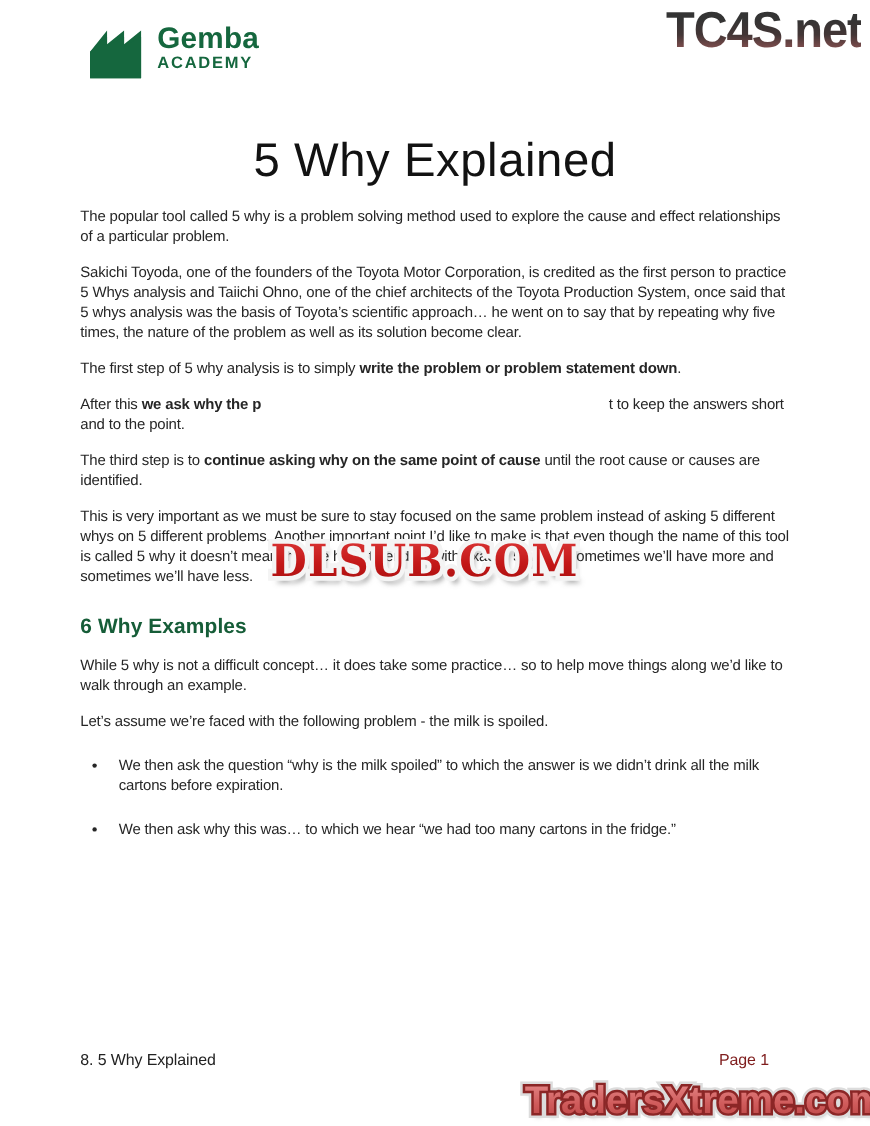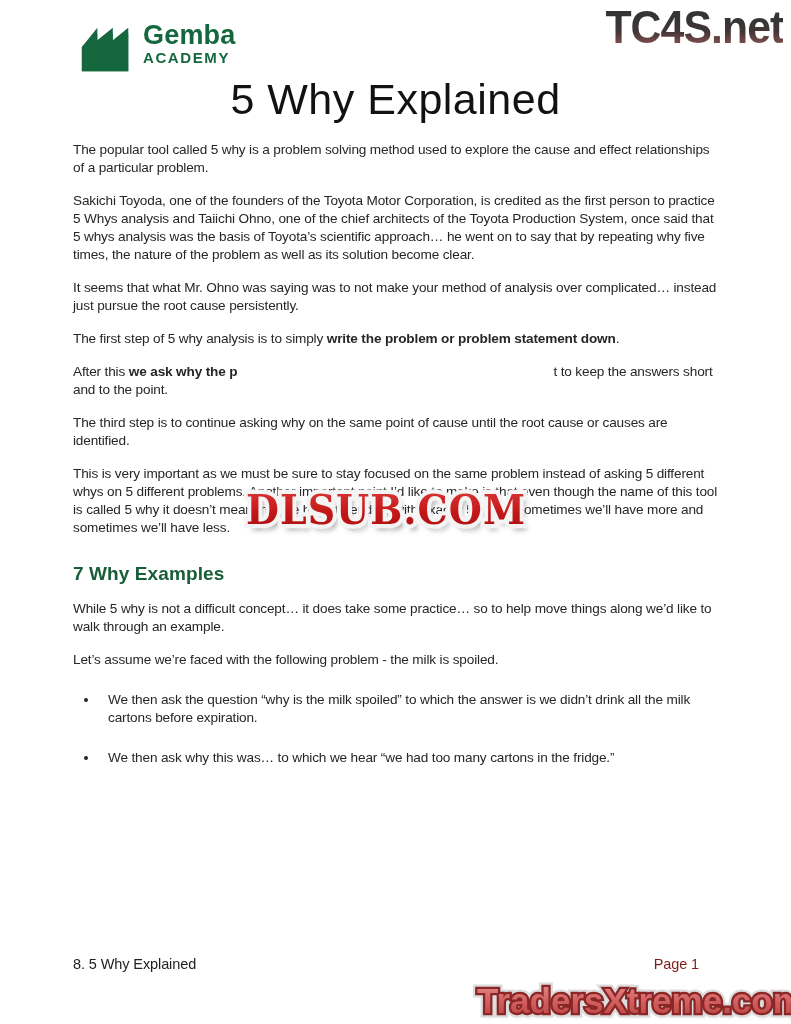--- a/index.html
+++ b/index.html
@@ -20,21 +20,21 @@
   .logo-sub  { font-size:15px; line-height:18px; font-weight:bold; color:#15673e; letter-spacing:1.6px; }
   .wm-tc4s {
     position:absolute; top:4px; right:8px;
     font-size:46px; line-height:46px; font-weight:bold; letter-spacing:-1px;
     transform:scaleX(0.93); transform-origin:top right;
     background:linear-gradient(180deg,#343434 30%,#433636 60%,#8a5252 92%);
     -webkit-background-clip:text; background-clip:text; color:transparent;
     white-space:nowrap;
   }
   
-  .content { padding:35px 73px 0 73px; }
+  .content { padding:82px 73px 0 73px; }
   h1 {
     margin:38px 0 0 0; text-align:center;
     font-size:43px; line-height:53px; font-weight:normal;
     color:#121212; letter-spacing:0.5px;
   }
   h2 {
     margin:26px 0 0 0;
     font-size:19px; line-height:22px; font-weight:bold;
     color:#165d38; letter-spacing:0.1px;
   }
@@ -90,30 +90,29 @@
   </div>
 
   <div class="wm-tc4s">TC4S.net</div>
 
   <div class="content">
     <h1>5 Why Explained</h1>
     <div>
         <section>
           <p><span>The popular tool called 5 why is a problem solving method used to explore the cause and effect relationships of a particular problem.</span></p>
           <p><span>Sakichi Toyoda, one of the founders of the Toyota Motor Corporation, is credited as the first person to practice 5 Whys analysis and Taiichi Ohno, one of the chief architects of the Toyota Production System, once said that 5 whys analysis was the basis of Toyota’s scientific approach… he went on to say that by repeating why five times, the nature of the problem as well as its solution become clear.</span></p>
-          <p><span>It seems that what Mr. Ohno was saying was to not make your method of analysis over complicated… instead just pursue the root cause persistently.</span></p>
         </section>
         <section>
           <p><span>The first step of 5 why analysis is to simply </span><span style="font-weight: bold;">write the problem or problem statement down</span><span>.</span></p>
           <p class="nowrap"><span>After this </span><span style="font-weight: bold;">we ask why the p</span><span class="covered-gap" style="width: 316px;"></span><span>t to keep the answers short</span><br><span>and to the point.</span></p>
-          <p><span>The third step is to </span><span style="font-weight: normal;">continue asking why on the same point of cause</span><span> until the root cause or causes are identified.</span></p>
+          <p><span>The third step is to </span><span style="font-weight: bold;">continue asking why on the same point of cause</span><span> until the root cause or causes are identified.</span></p>
           <p><span>This is very important as we must be sure to stay focused on the same problem instead of asking 5 different whys on 5 different problems.  Another important point I’d like to make is that even though the name of this tool is called 5 why it doesn’t mean that we have to end up with exactly 5 whys.  Sometimes we’ll have more and sometimes we’ll have less.</span></p>
         </section>
         <section>
-          <h2>7 Why Examples</h2>
+          <h2>6 Why Examples</h2>
           <p><span>While 5 why is not a difficult concept… it does take some practice… so to help move things along we’d like to walk through an example.</span></p>
           <p><span>Let’s assume we’re faced with the following problem - the milk is spoiled.</span></p>
           <ul>
             <li><span>We then ask the question “why is the milk spoiled” to which the answer is we didn’t drink all the milk cartons before expiration.</span></li>
             <li><span>We then ask why this was… to which we hear “we had too many cartons in the fridge.”</span></li>
           </ul>
         </section>
       </div>
   </div>
 

